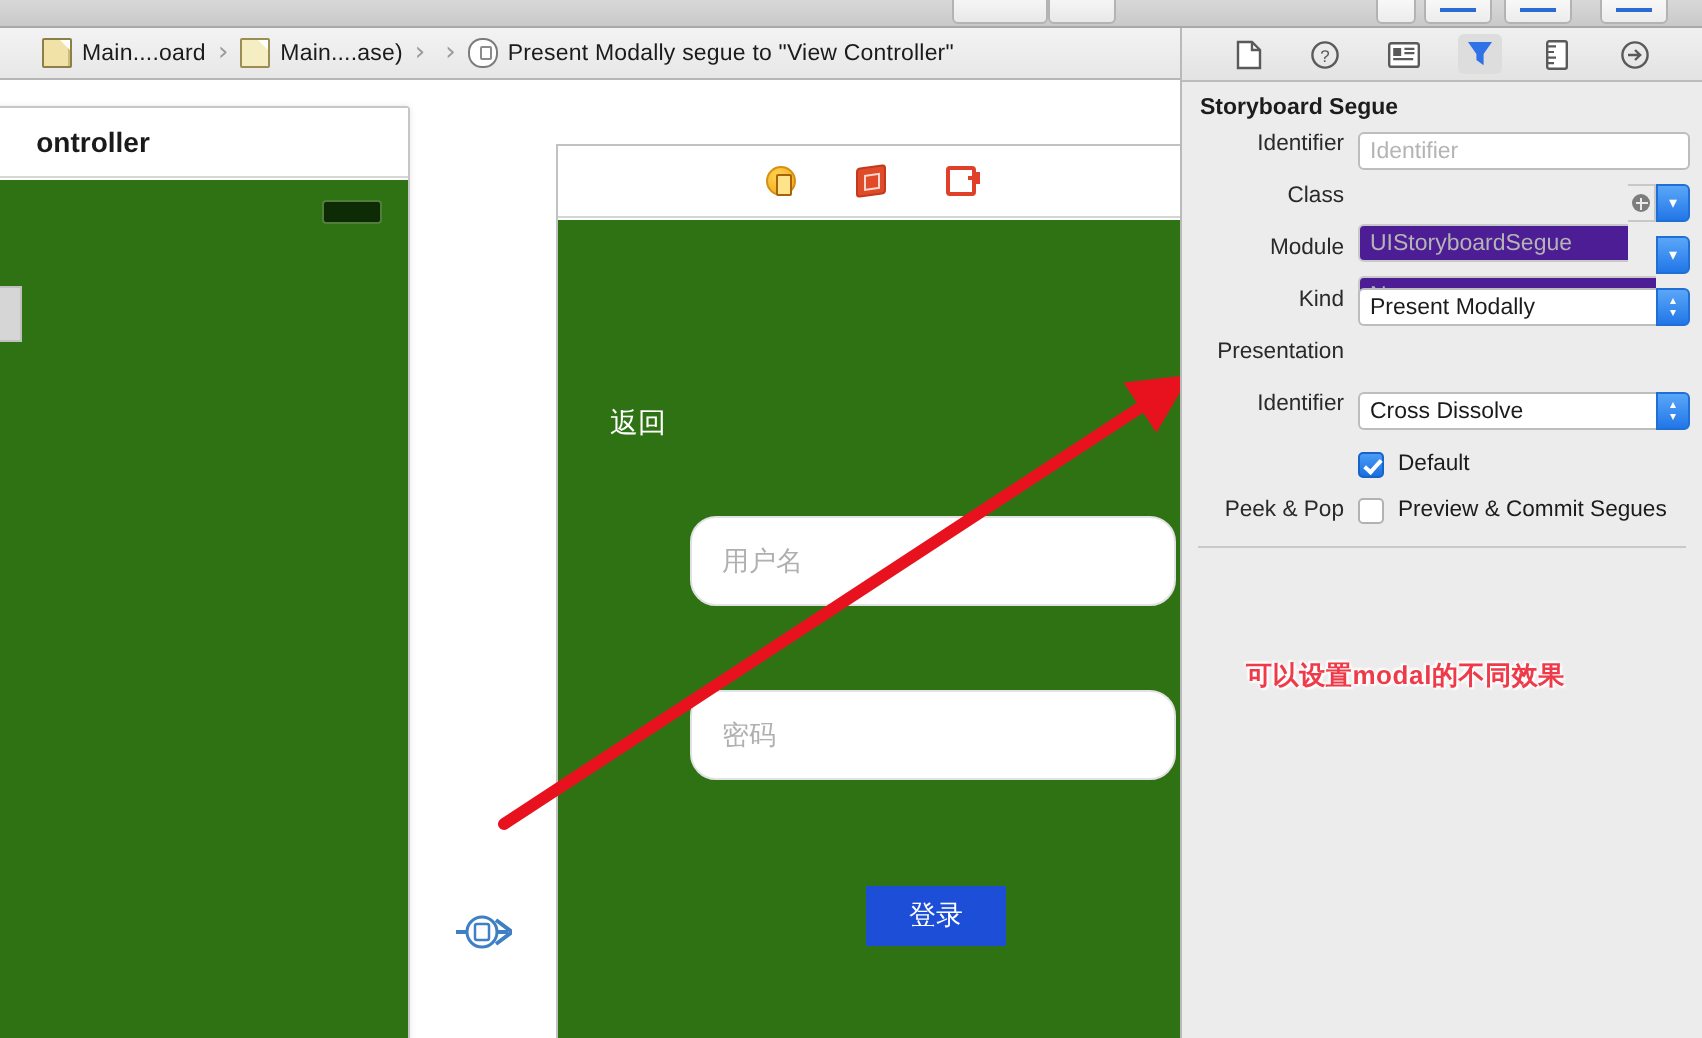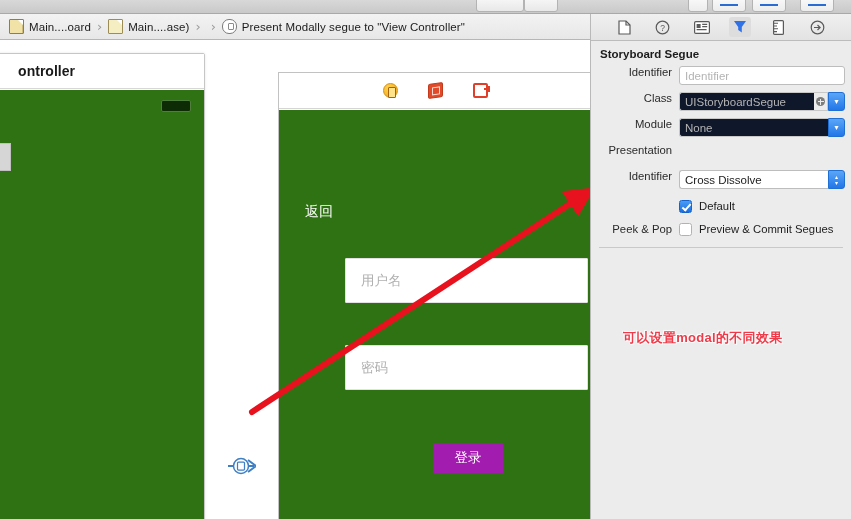--- a/index.html
+++ b/index.html
@@ -24,21 +24,21 @@
   }
   .ts-line { position:absolute; left:7px; right:7px; top:9px; height:2px; background:#2b6cd4; }
   .ts-seg { position:absolute; top:-6px; height:18px; background:linear-gradient(#fbfbfb,#e8e8e8);
             border:1px solid #b3b3b3; border-radius:3px;}
 
   
   .jumpbar {
     position: absolute; left: 0; top: 14px; width: 851px; height: 26px;
     background: linear-gradient(#f3f3f3,#e7e7e7);
     border-bottom: 1px solid #b6b6b6;
-    display: flex; align-items: center;
+    display: flex; align-items: center; padding-left: 12px;
   }
   .crumb { display: flex; align-items: center; height: 26px; padding: 0 1px; }
   .crumb-ico { width: 15px; height: 15px; margin-right: 5px; flex: none; position: relative; }
   .crumb-label {
     font-size: 11.5px; color: #1b1b1b; white-space: nowrap; letter-spacing: .1px;
   }
   .chev {
     font-size: 13px; color: #9b9b9b; margin: 0 5px; font-family: "DejaVu Sans", sans-serif;
   }
   
@@ -77,21 +77,21 @@
   .row-label {
     width: 88px; text-align: right; padding-right: 7px;
     font-size: 11.3px; color: #2a2a2a; flex: none;
   }
   .field {
     flex: 1; height: 19px; background: #fff; border: 1px solid #bdbdbd;
     border-radius: 3px; display: flex; align-items: center; padding: 0 5px;
     font-size: 11.5px; color: #1b1b1b; min-width: 0;
   }
   .field.ph { color: #b4b4b4; }
-  .field.grey { background:#0f172a; border-color:#c8c8c8; }
+  .field.grey { background:#4c1d95; border-color:#c8c8c8;margin-top:20px; }
   .combo { flex: 1; display: flex; align-items: stretch; height: 19px; min-width: 0; }
   .combo .field { border-top-right-radius: 0; border-bottom-right-radius: 0; border-right: none; }
   .stepper {
     width: 17px; flex: none; border-radius: 0 3px 3px 0;
     background: linear-gradient(#5aa6f8, #2277e8);
     border: 1px solid #1f6fd4; display: flex; flex-direction: column;
     align-items: center; justify-content: center; color: #fff; line-height: 1;
   }
   .stepper .ar { font-size: 6px; }
   .stepper.single { justify-content: center; }
@@ -176,29 +176,29 @@
   .di-exit::before{content:""; position:absolute; right:-4px; top:0.5px; width:1.6px; height:6px; background:#e0402a;}
 
   .phone { position:absolute; left:0; right:0; top:37px; bottom:0; background:#2f7214; }
   .lbl-back {
     position:absolute; left:26px; top:68px; font-size:14px; color:#ffffff;
     font-family:"DejaVu Sans","Liberation Sans",sans-serif;
     margin-top:25px;
   }
   .tf {
     position:absolute; left:66px; width:243px; height:45px; background:#fff;
-    border:1px solid #e2e2e2; border-radius:1px; display:flex; align-items:center;
+    border:1px solid #e2e2e2; border-radius:13px; display:flex; align-items:center;
     padding-left:15px; font-size:13.5px; color:#b0b0b0;
     font-family:Liberation Sans, sans-serif;
   }
   .tf.user { top:148px; }
   .tf.pass { top:235px; }
   .btn-login {
     position:absolute; left:154px; top:333px; width:70px; height:30px;
-    background:#a21caf; display:flex; align-items:center; justify-content:center;
+    background:#1d4ed8; display:flex; align-items:center; justify-content:center;
     color:#ffffff; font-size:13.5px;
     font-family:"DejaVu Sans","Liberation Sans",sans-serif;
   }
 
   
   .segue-badge { position:absolute; left:228px; top:412px; width:28px; height:28px; }
   
   .arrow-overlay { position:absolute; inset:0; pointer-events:none; }
 </style>
 </head>
@@ -348,20 +348,30 @@
     <div class="row">
       <span class="row-label">Module</span>
       <span class="combo">
         <span class="field ph grey">None</span>
         <span class="stepper single">
             <span class="ar">▾</span>
           </span>
       </span>
     </div>
 
+    <div class="row">
+      <span class="row-label">Kind</span>
+      <span class="combo">
+        <span class="field">Present Modally</span>
+        <span class="stepper">
+            <span class="ar">▴</span>
+            <span class="ar">▾</span>
+          </span>
+      </span>
+    </div>
 
     <div class="row">
       <span class="row-label">Presentation</span>
     </div>
 
     <div class="row">
       <span class="row-label">Identifier</span>
       <span class="combo">
         <span class="field">Cross Dissolve</span>
         <span class="stepper">

